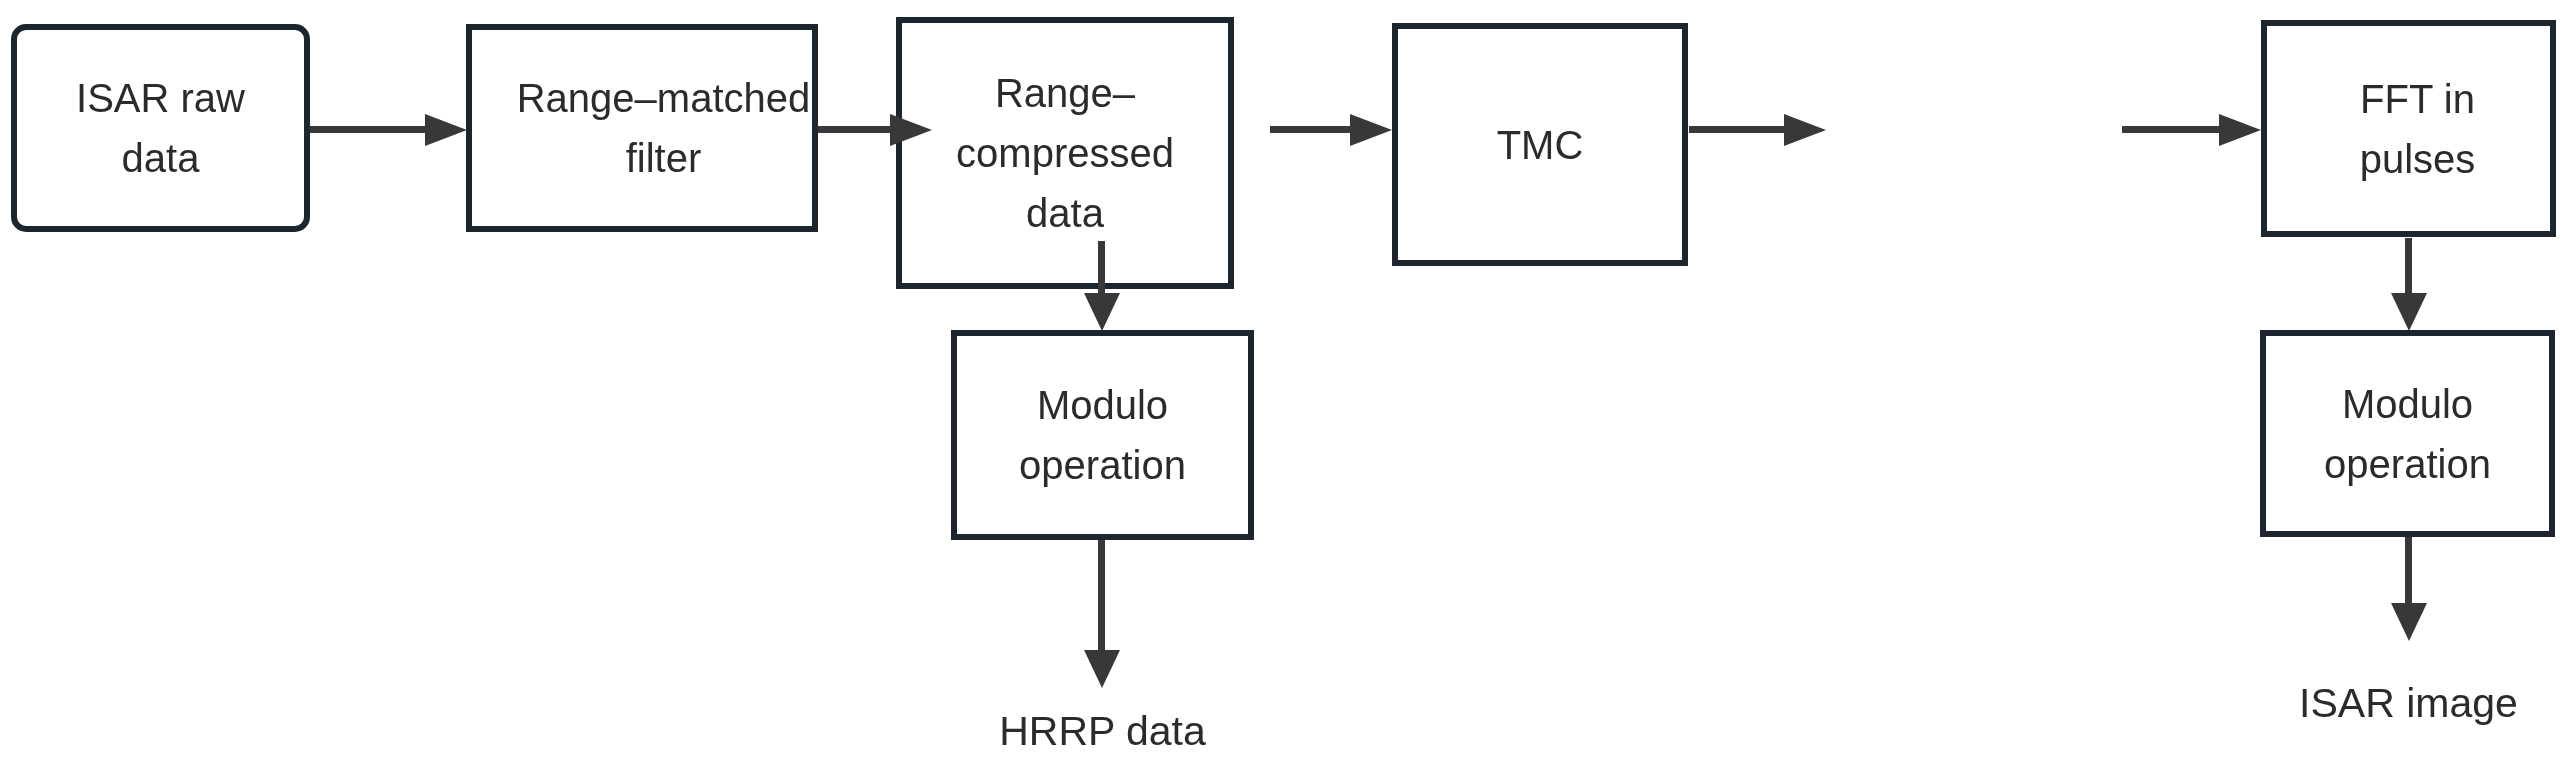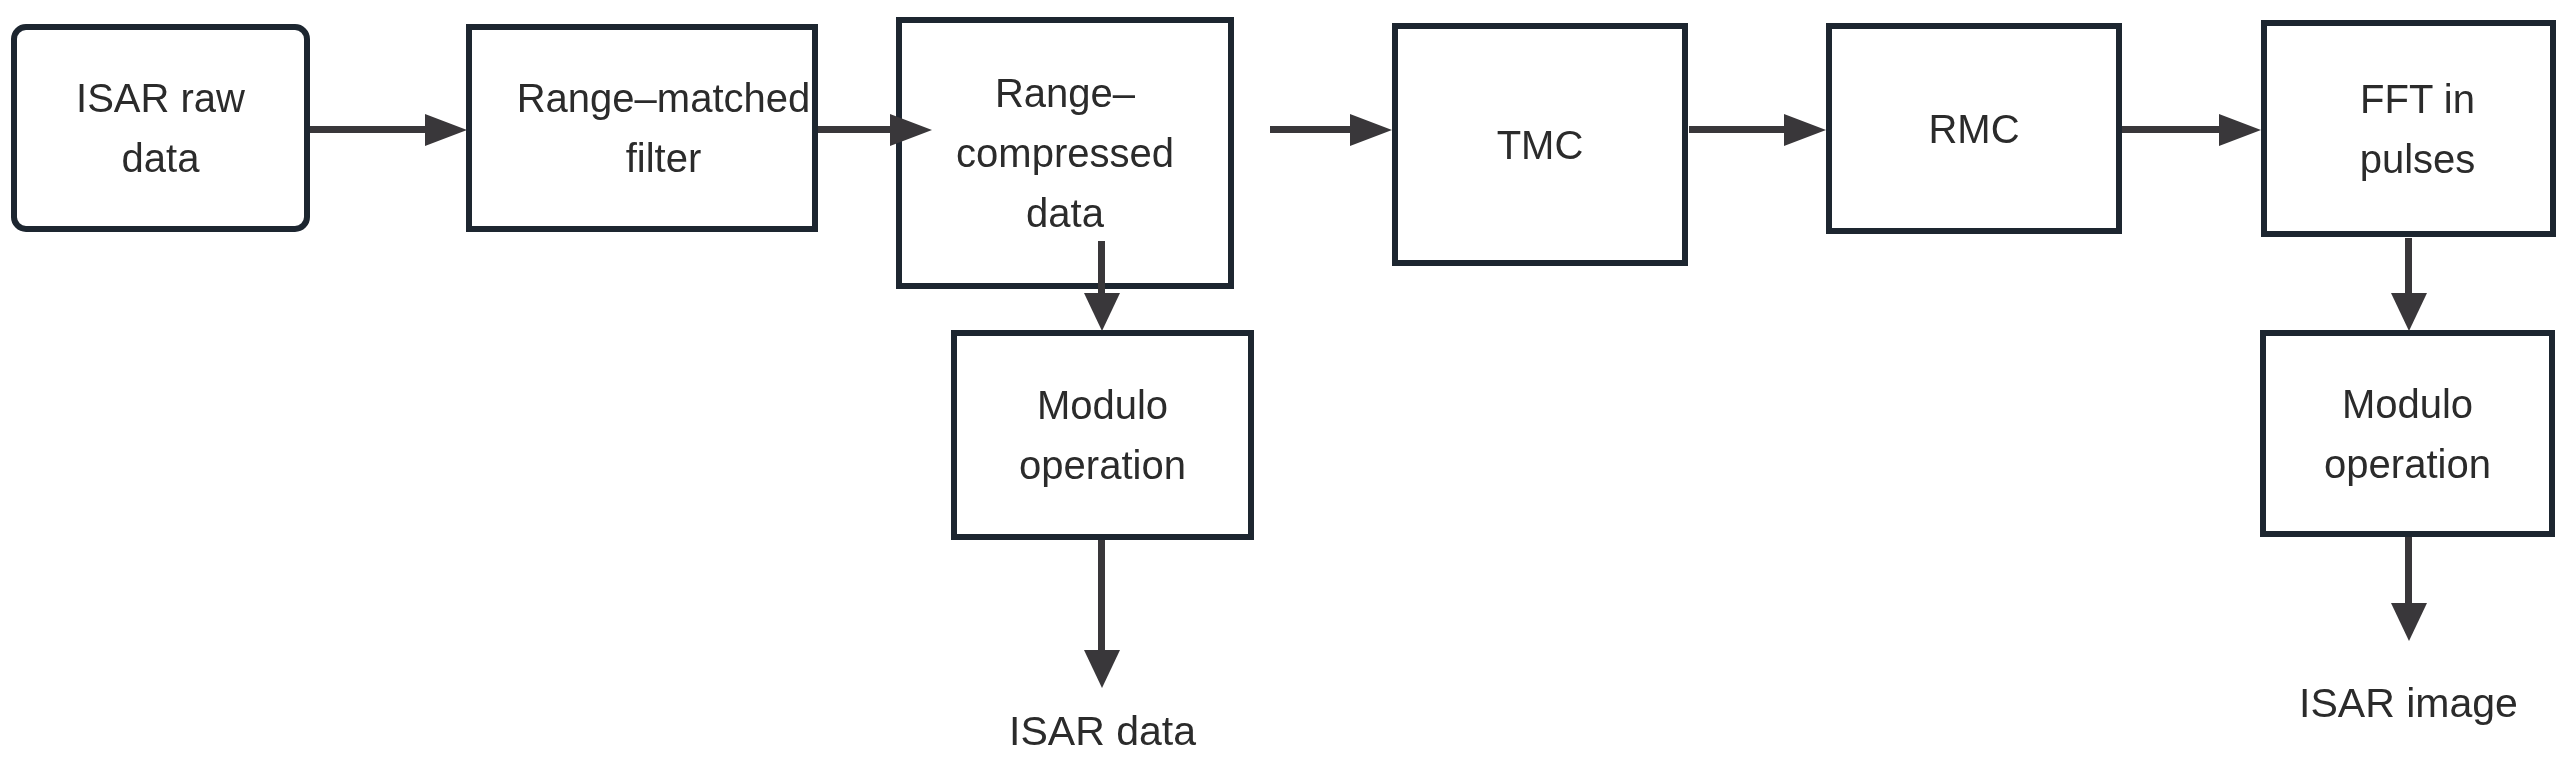--- a/index.html
+++ b/index.html
@@ -86,21 +86,20 @@
 <div class="canvas">
 
   <div class="node n0">ISAR raw
 data</div>
   <div class="node n1">Range–matched
 filter</div>
   <div class="node n2">Range–
 compressed
 data</div>
   <div class="node n3">TMC</div>
-  <div class="node n4">RMC</div>
   <div class="node n5">FFT in
 pulses</div>
 
   <div class="node n6">Modulo
 operation</div>
   <div class="node n7">Modulo
 operation</div>
 
   <div class="shaft-h a0s"></div>
   <div class="head-h  a0h"></div>
@@ -115,17 +114,17 @@
 
   <div class="shaft-v v0s"></div>
   <div class="head-v  v0h"></div>
   <div class="shaft-v v1s"></div>
   <div class="head-v  v1h"></div>
   <div class="shaft-v v2s"></div>
   <div class="head-v  v2h"></div>
   <div class="shaft-v v3s"></div>
   <div class="head-v  v3h"></div>
 
-  <div class="out-label o0">ISAR data</div>
+  <div class="out-label o0">HRRP data</div>
   <div class="out-label o1">ISAR image</div>
 
 </div>
 
 
 </body></html>

